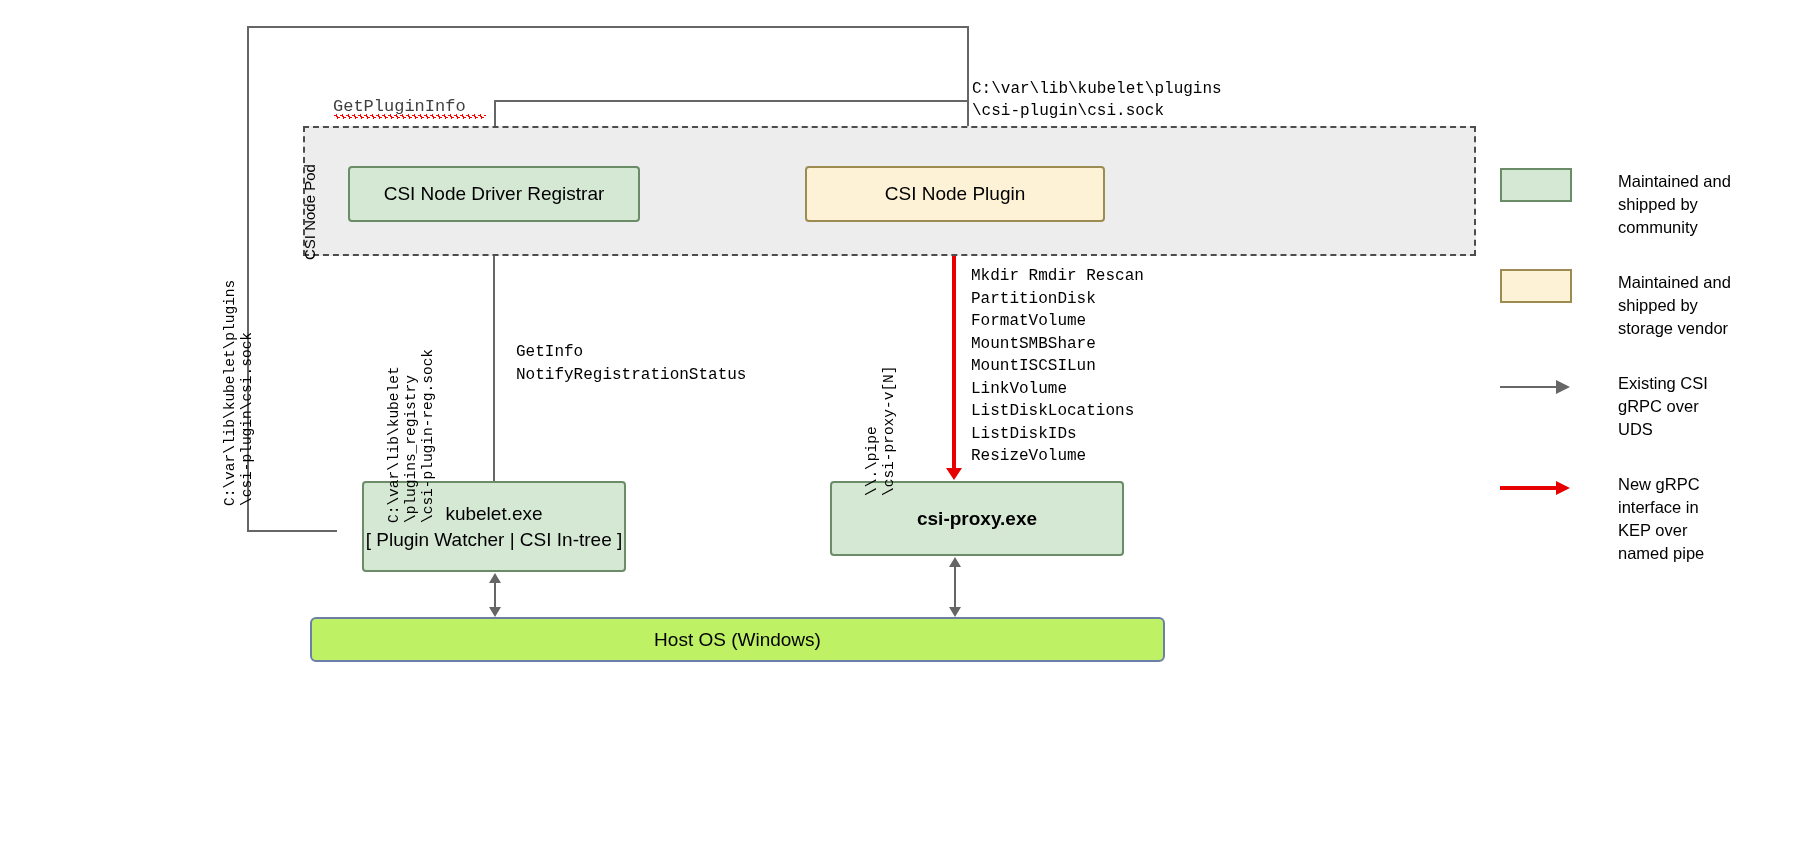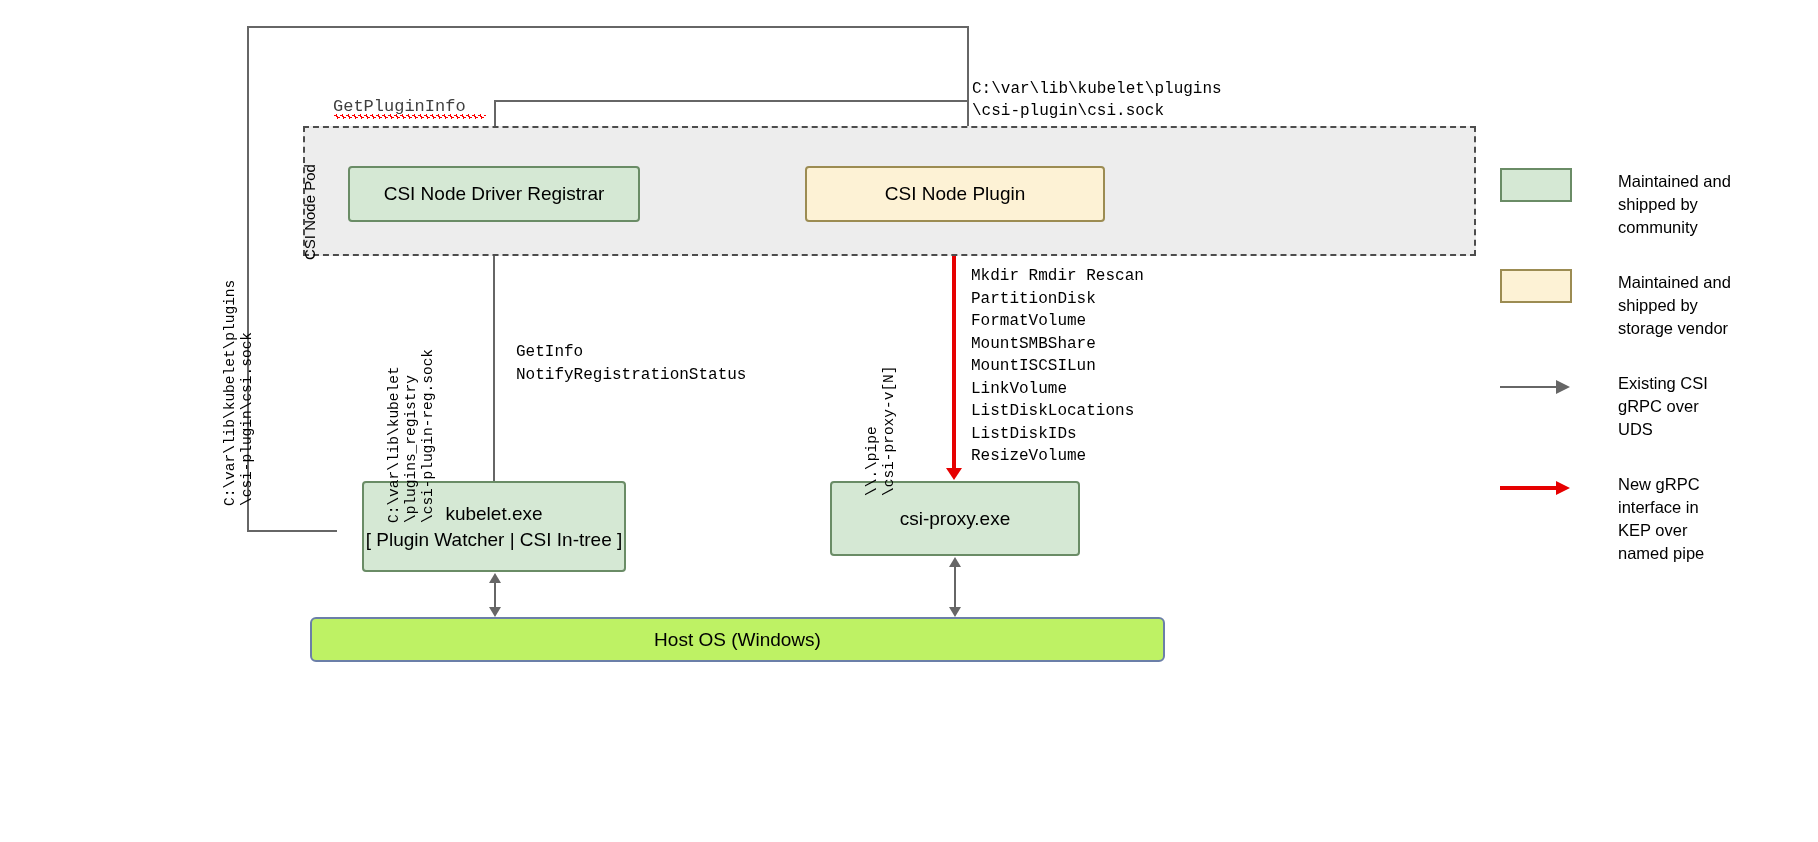--- a/index.html
+++ b/index.html
@@ -49,21 +49,21 @@
     text-align: center;
     line-height: 1.35;
   }
   .green { background: #d5e8d4; border-color: #6a8c66; }
   .cream { background: #fdf2d5; border-color: #9c8c52; }
   .blue  { background: #bef264; border-color: #6b7fa8; }
 
   #box-registrar { left: 348px; top: 166px; width: 292px; height: 56px; }
   #box-nodeplugin { left: 805px; top: 166px; width: 300px; height: 56px; }
   #box-kubelet   { left: 335px; top: 481px; width: 264px; height: 91px; margin-left: 27px; }
-  #box-csiproxy  { left: 830px; top: 481px; width: 250px; height: 75px; }
+  #box-csiproxy  { left: 830px; top: 481px; width: 294px; height: 75px; font-weight: bold; }
   #box-hostos {
     left: 310px; top: 617px; width: 855px; height: 45px;
     border-radius: 6px;
   }
 
   
   .ln { position: absolute; background: #666666; }
   .ln-v { width: 2px; }
   .ln-h { height: 2px; }
   .ln-red { background: #e60000; }

